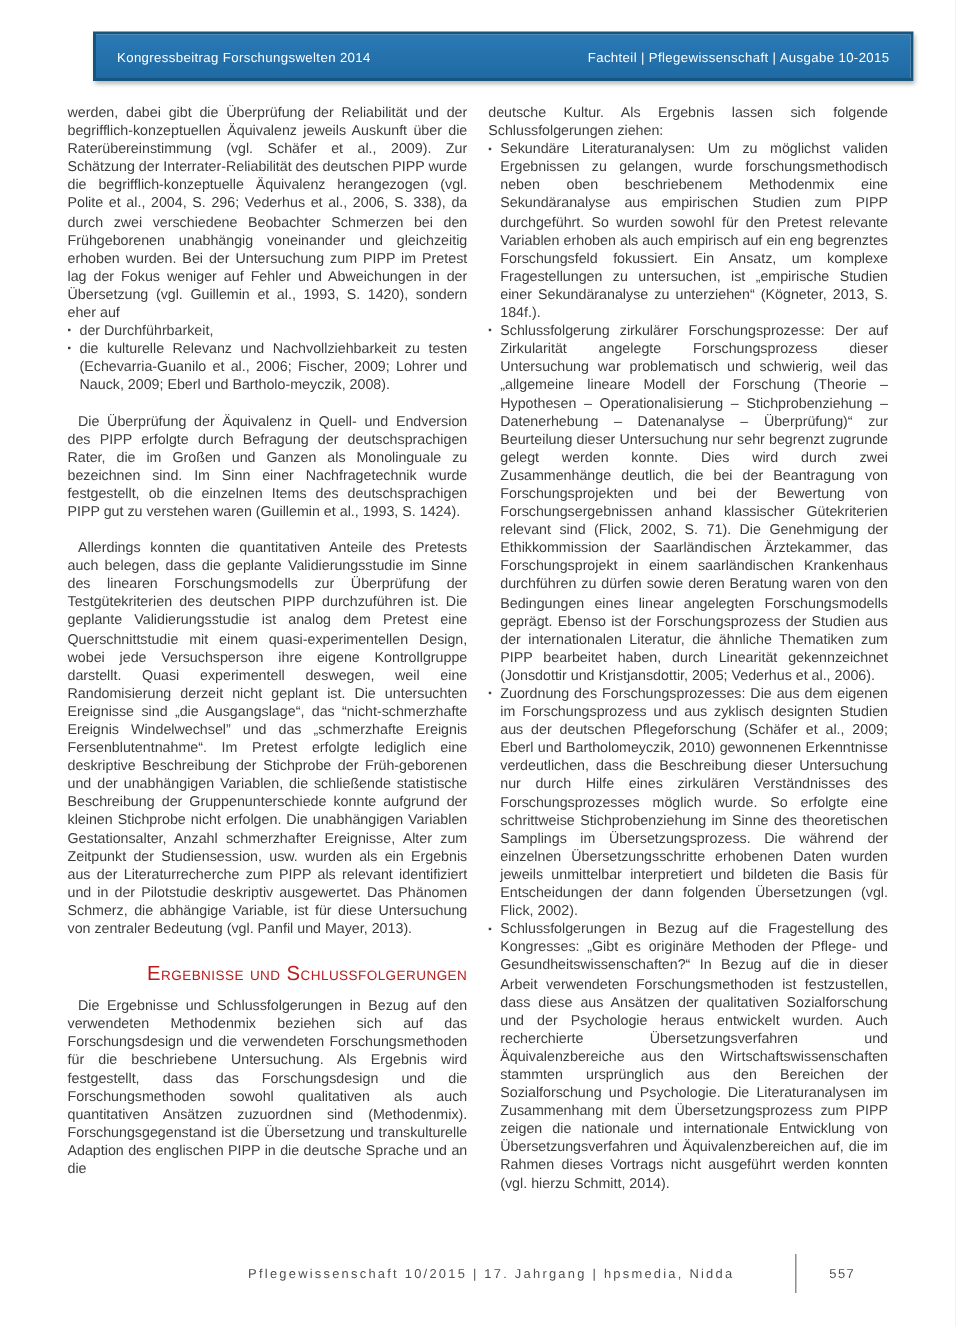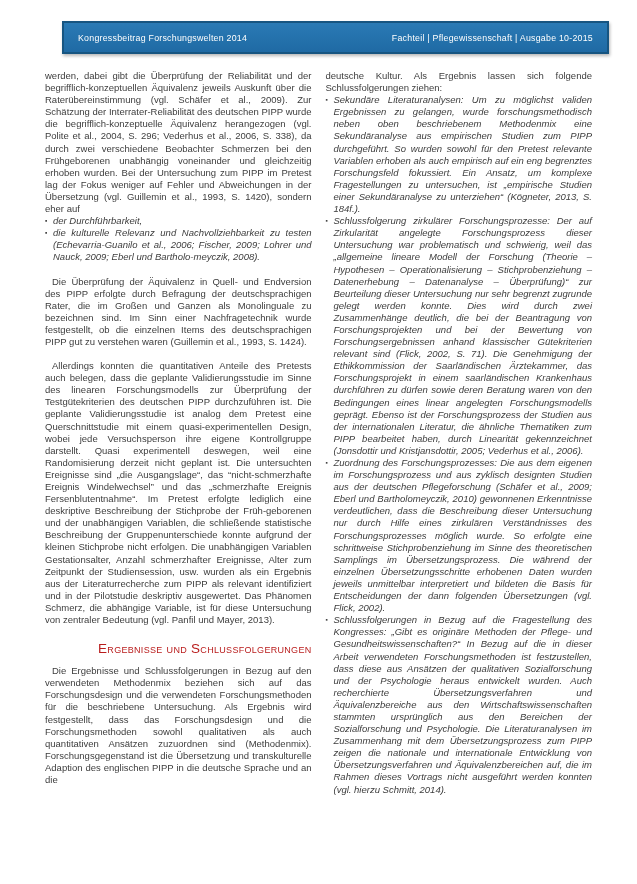--- a/index.html
+++ b/index.html
@@ -23,21 +23,21 @@
   
   .columns {
     position:absolute; left:45px; top:70px; width:547px;
     display:flex; gap:14px;
     font-size:9.5px; line-height:12.1px;
   }
   .col { flex:1; min-width:0; text-align:justify; hyphens:auto; -webkit-hyphens:auto; }
   .p { margin:0; }
   .gap { margin-top:12px; }
   .indent { text-indent:7px; }
-  .bullets { list-style:none; margin:0; padding:0;font-style:italic; }
+  .bullets { list-style:none; margin:0; padding:0; }
   .bullets li { position:relative; padding-left:8px; text-align:justify; hyphens:auto; }
   .bullets li::before {
     content:"▪"; position:absolute; left:0; top:0;
     font-size:6.5px; line-height:12.1px; color:#3d3d3d;
   }
   .section-heading {
     margin:16px 0 9px 0;
     color:#b91c1c;
     font-variant:small-caps;
     font-weight:normal;
@@ -84,14 +84,19 @@
       <ul class="bullets">
         <li>Sekundäre Literaturanalysen: Um zu möglichst validen Ergebnissen zu gelangen, wurde forschungsmethodisch neben oben beschriebenem Methodenmix eine Sekundäranalyse aus empirischen Studien zum PIPP durchgeführt. So wurden sowohl für den Pretest relevante Variablen erhoben als auch empirisch auf ein eng begrenztes Forschungsfeld fokussiert. Ein Ansatz, um komplexe Fragestellungen zu untersuchen, ist „empirische Studien einer Sekundäranalyse zu unterziehen“ (Kögneter, 2013, S. 184f.).</li>
         <li>Schlussfolgerung zirkulärer Forschungsprozesse: Der auf Zirkularität angelegte Forschungsprozess dieser Untersuchung war problematisch und schwierig, weil das „allgemeine lineare Modell der Forschung (Theorie – Hypothesen – Operationalisierung – Stichprobenziehung – Datenerhebung – Datenanalyse – Überprüfung)“ zur Beurteilung dieser Untersuchung nur sehr begrenzt zugrunde gelegt werden konnte. Dies wird durch zwei Zusammenhänge deutlich, die bei der Beantragung von Forschungsprojekten und bei der Bewertung von Forschungsergebnissen anhand klassischer Gütekriterien relevant sind (Flick, 2002, S. 71). Die Genehmigung der Ethikkommission der Saarländischen Ärztekammer, das Forschungsprojekt in einem saarländischen Krankenhaus durchführen zu dürfen sowie deren Beratung waren von den Bedingungen eines linear angelegten Forschungsmodells geprägt. Ebenso ist der Forschungsprozess der Studien aus der internationalen Literatur, die ähnliche Thematiken zum PIPP bearbeitet haben, durch Linearität gekennzeichnet (Jonsdottir und Kristjansdottir, 2005; Vederhus et al., 2006).</li>
         <li>Zuordnung des Forschungsprozesses: Die aus dem eigenen im Forschungsprozess und aus zyklisch designten Studien aus der deutschen Pflegeforschung (Schäfer et al., 2009; Eberl und Bartholomeyczik, 2010) gewonnenen Erkenntnisse verdeutlichen, dass die Beschreibung dieser Untersuchung nur durch Hilfe eines zirkulären Verständnisses des Forschungsprozesses möglich wurde. So erfolgte eine schrittweise Stichprobenziehung im Sinne des theoretischen Samplings im Übersetzungsprozess. Die während der einzelnen Übersetzungsschritte erhobenen Daten wurden jeweils unmittelbar interpretiert und bildeten die Basis für Entscheidungen der dann folgenden Übersetzungen (vgl. Flick, 2002).</li>
         <li>Schlussfolgerungen in Bezug auf die Fragestellung des Kongresses: „Gibt es originäre Methoden der Pflege- und Gesundheitswissenschaften?“ In Bezug auf die in dieser Arbeit verwendeten Forschungsmethoden ist festzustellen, dass diese aus Ansätzen der qualitativen Sozialforschung und der Psychologie heraus entwickelt wurden. Auch recherchierte Übersetzungsverfahren und Äquivalenzbereiche aus den Wirtschaftswissenschaften stammten ursprünglich aus den Bereichen der Sozialforschung und Psychologie. Die Literaturanalysen im Zusammenhang mit dem Übersetzungsprozess zum PIPP zeigen die nationale und internationale Entwicklung von Übersetzungsverfahren und Äquivalenzbereichen auf, die im Rahmen dieses Vortrags nicht ausgeführt werden konnten (vgl. hierzu Schmitt, 2014).</li>
       </ul>
     </section>
 
   </main>
 
+  <footer class="pagefooter">
+    <span class="footer-journal">Pflegewissenschaft 10/2015 | 17. Jahrgang | hpsmedia, Nidda</span>
+    <span class="footer-divider"></span>
+    <span class="footer-page">557</span>
+  </footer>
 
 </div>
 
 </body></html>

